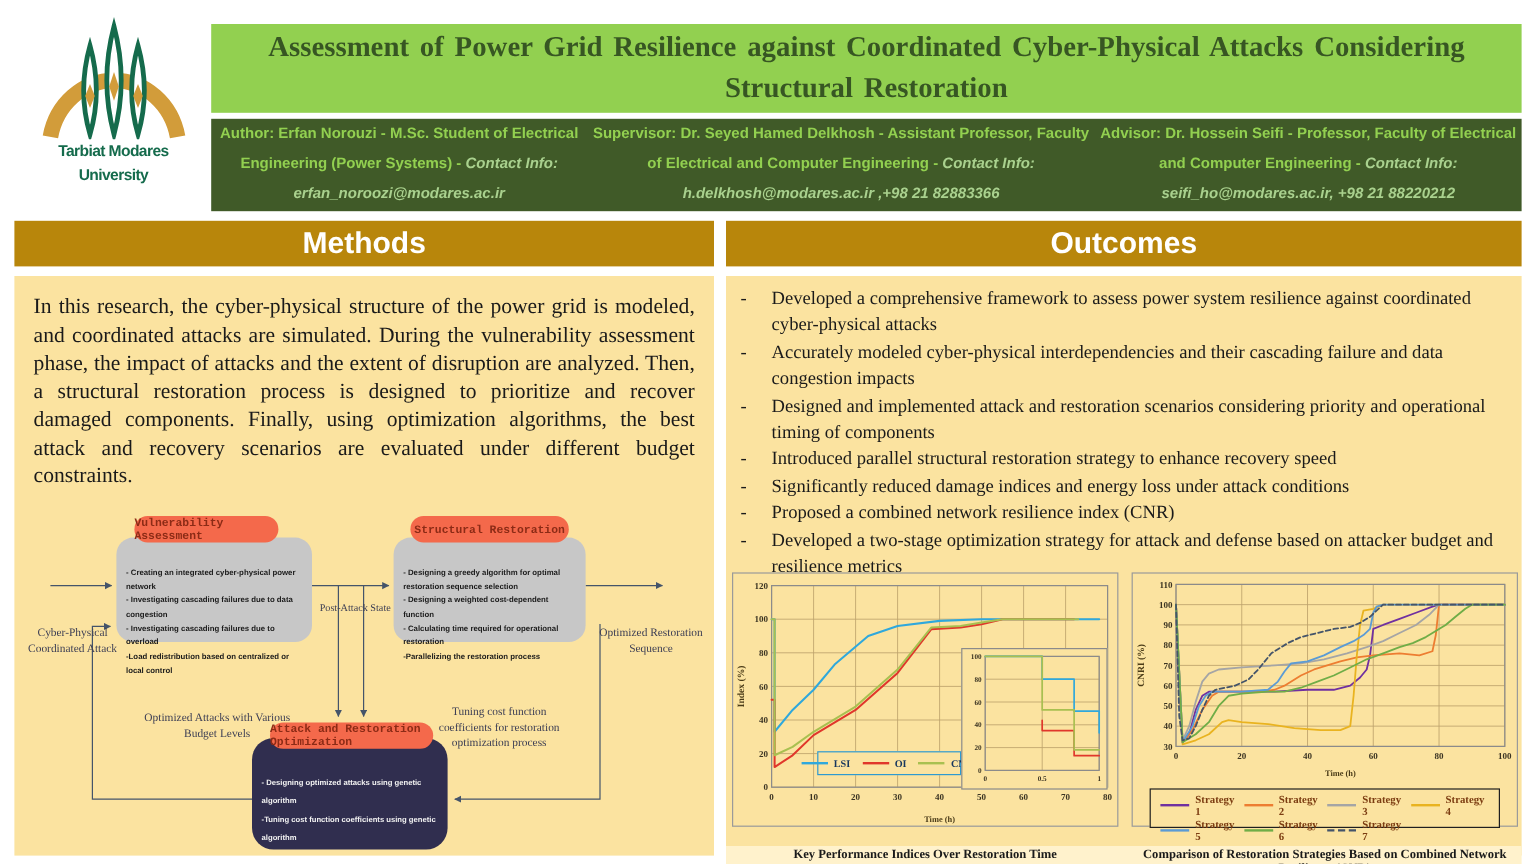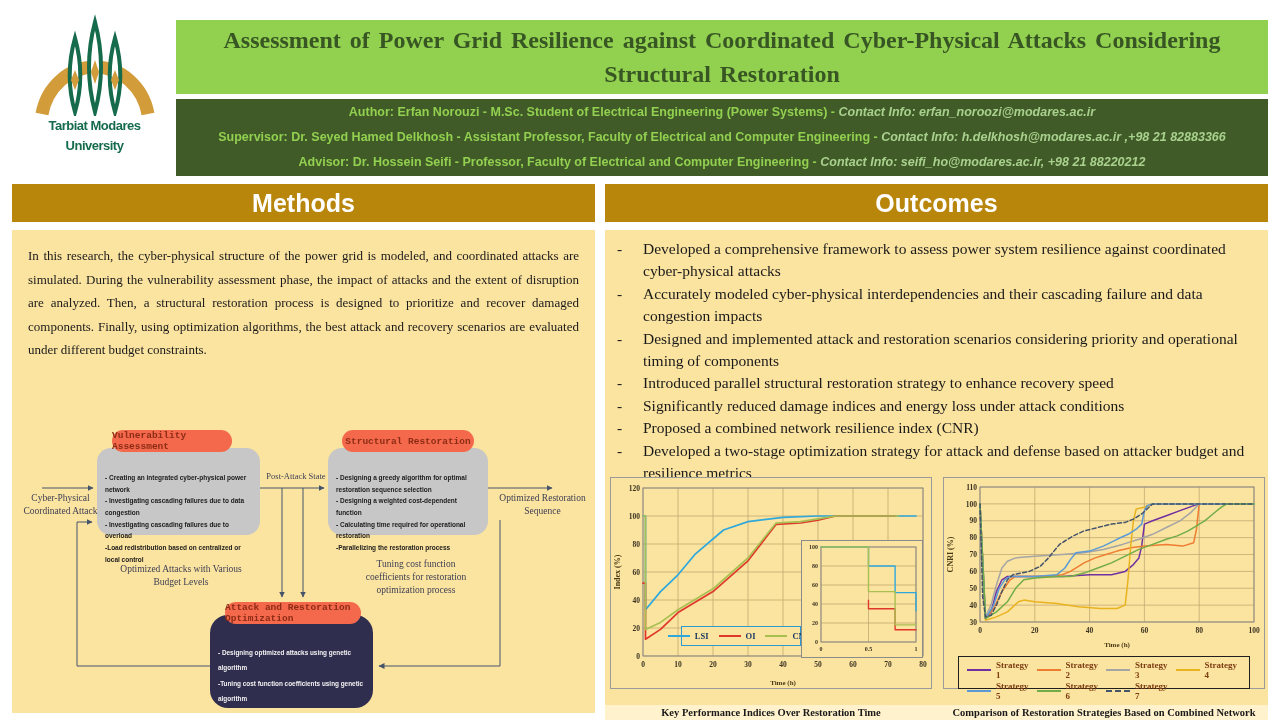--- a/index.html
+++ b/index.html
@@ -9,55 +9,55 @@
   
   .logo { position:absolute; left:12px; top:8px; width:165px; height:170px; text-align:center; }
   .logo svg { display:block; margin:0 auto; }
   .logo-text { font-weight:bold; color:var(--logo-green); line-height:20px; font-size:13px; letter-spacing:-0.5px; }
 
   
   .title-bar { position:absolute; left:176px; top:20px; width:1092px; height:74px;
     background:var(--title-bg); color:var(--title-text); display:flex; align-items:center; justify-content:center;
     font-family:"Liberation Serif", serif; font-weight:bold; font-size:24px; line-height:34px; text-align:center; word-spacing:3px; }
   .author-bar { position:absolute; left:176px; top:99px; width:1092px; height:77px;
-    background:var(--author-bg); display:flex; flex-direction:column; justify-content:center; text-align:center; }
+    background:var(--author-bg); display:flex; flex-direction:row; justify-content:center; text-align:center; }
   .author-line { font-size:12.5px; font-weight:bold; color:var(--author-text); line-height:25px; }
   .a-italic { font-style:italic; color:var(--author-contact); }
 
   
   .sec-header { position:absolute; height:38px; background:var(--section-header-bg); color:#ffffff;
     display:flex; align-items:center; justify-content:center; font-weight:bold; font-size:25px; }
   #methods-header { left:12px; top:184px; width:583px; }
   #outcomes-header { left:605px; top:184px; width:663px; }
   .panel { position:absolute; top:230px; height:483px; background:var(--panel-bg); }
   #methods-panel { left:12px; width:583px; }
   #outcomes-panel { left:605px; width:663px; }
 
-  .methods-par { padding:14px 16px 0 16px; font-family:"Liberation Serif", serif; font-size:13px;
+  .methods-par { padding:14px 16px 0 16px; font-family:"Liberation Serif", serif; font-size:18px;
     line-height:23.5px; text-align:justify; color:#1a1a1a; }
 
   
   #flowchart { position:absolute; left:0; top:190px; width:583px; height:293px; }
   #flow-arrows { position:absolute; left:0; top:0; }
   .fc-box { position:absolute; background:var(--box-gray); border-radius:14px; padding:24px 8px 4px 8px; }
   .fc-box.dark { background:var(--box-dark); }
   .fc-pill { position:absolute; background:var(--pill-bg); border-radius:11px; height:22px;
     display:flex; align-items:center; justify-content:center;
     font-family:Liberation Mono, monospace; font-size:9.5px; font-weight:bold; color:var(--pill-text); z-index:3; }
   .fc-items { position:relative; z-index:2; }
   .fc-item { font-size:6.5px; line-height:1.8; font-weight:600; color:#1a1a1a; }
   .dark .fc-item { color:#f2f2f2; font-size:6.4px; line-height:2.4; }
   #va-box { left:85px; top:28px; width:163px; height:87px; }
   #va-pill { left:100px; top:10px; width:120px; }
   #sr-box { left:316px; top:28px; width:160px; height:87px; }
   #sr-pill { left:330px; top:10px; width:132px; }
   #opt-box { left:198px; top:195px; width:163px; height:93px; border-radius:18px; padding-top:30px; }
   #opt-pill { left:213px; top:182px; width:136px; }
   .fc-label { position:absolute; font-family:"Liberation Serif", serif; color:#3F4055; text-align:center;
-    font-size:9.5px; line-height:13px; z-index:2; }
+    font-size:9.5px; line-height:13px; z-index:2;margin-top:30px; }
   #lbl-input { left:0px; top:72px; width:97px; }
   #lbl-post { left:246px; top:50px; width:76px; font-size:8.5px; }
   #lbl-output { left:478px; top:72px; width:105px; }
   #lbl-budget { left:108px; top:143px; width:122px; }
   #lbl-tuning { left:350px; top:138px; width:108px; }
 
   
   .bullets { padding:8px 12px 0 0; }
   .bullet { position:relative; padding-left:38px; font-family:"Liberation Serif", serif;
     font-size:15.5px; line-height:22.4px; color:#1a1a1a; }

